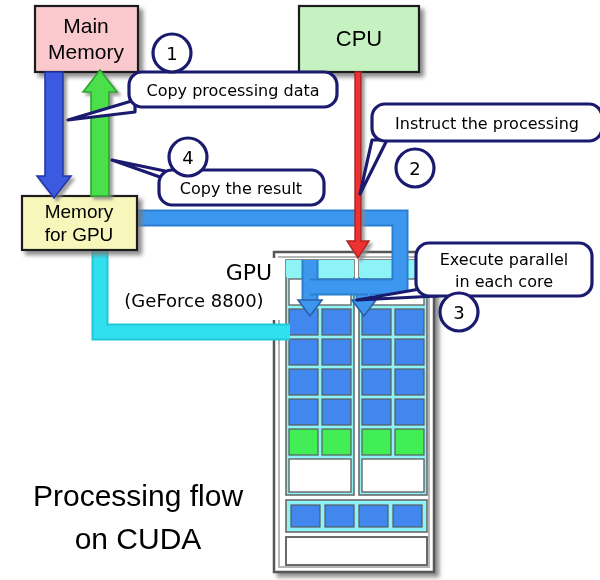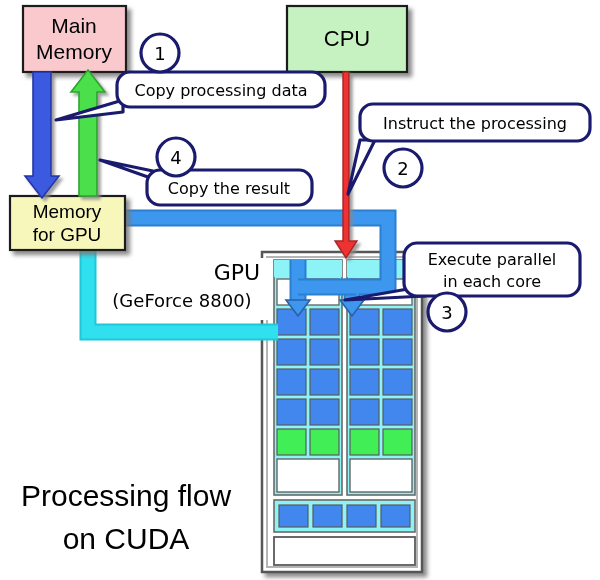--- a/index.html
+++ b/index.html
@@ -1,21 +1,21 @@
 <!DOCTYPE html>
 <html><head>
 <meta charset="utf-8">
 <style>
   html,body{margin:0;padding:0;background:#ffffff;}
   body{
     width:600px;height:580px;position:relative;overflow:hidden;
     font-family:"DejaVu Sans","Liberation Sans",sans-serif;
     -webkit-font-smoothing:antialiased;
   }
-  #stage{position:absolute;left:0;top:0;width:488px;height:580px;}
+  #stage{position:absolute;left:12px;top:0;width:488px;height:580px;}
   svg{position:absolute;left:0;top:0;}
   .box-label{
     font-family:"Liberation Sans","DejaVu Sans",sans-serif;
     fill:#000;text-anchor:middle;
   }
   .callout-text{
     font-family:"DejaVu Sans","Liberation Sans",sans-serif;
     fill:#000;text-anchor:middle;font-size:16px;
   }
   .num-text{

